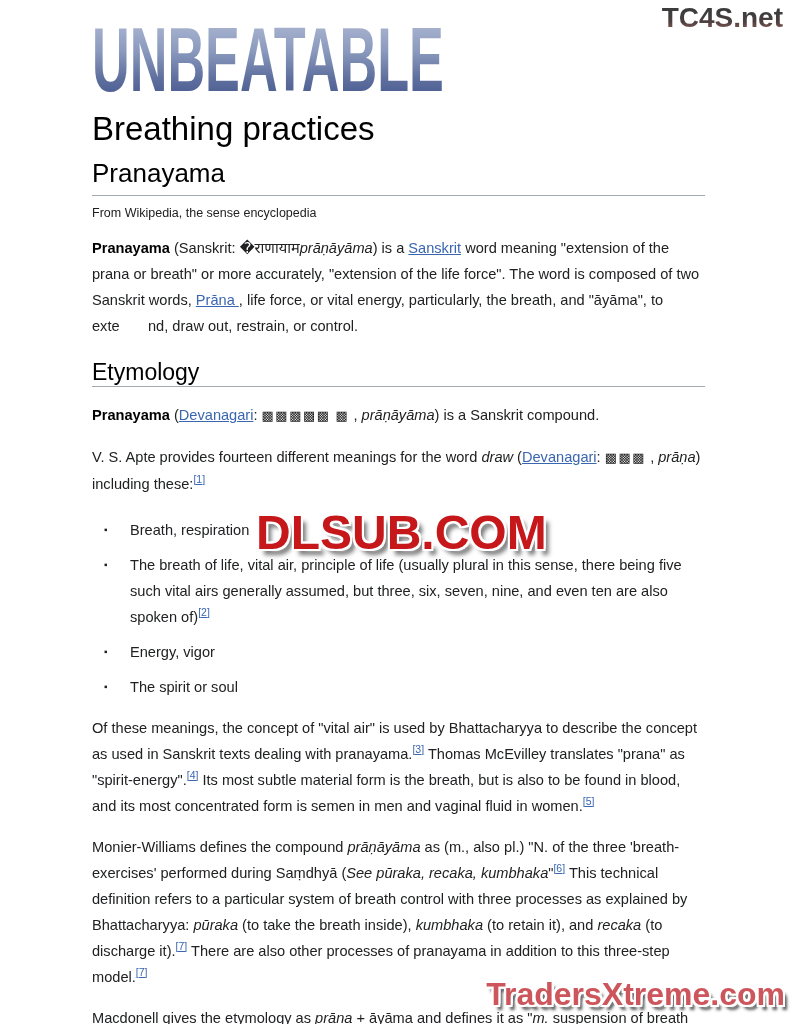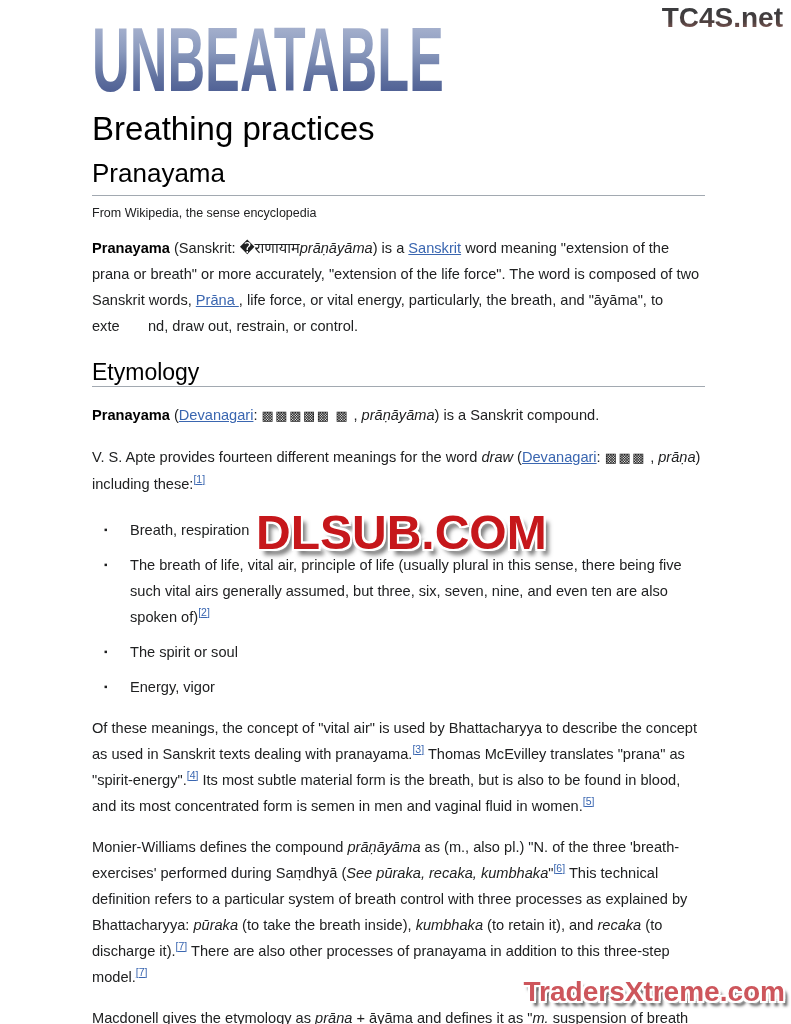--- a/index.html
+++ b/index.html
@@ -59,21 +59,21 @@
     color:#c6171b;
     text-shadow:
       -2px -2px 0 #fff, 2px -2px 0 #fff, -2px 2px 0 #fff, 2px 2px 0 #fff,
       0 -2px 0 #fff, 0 2px 0 #fff, -2px 0 0 #fff, 2px 0 0 #fff,
       5px 6px 4px rgba(90,90,90,0.8);
     margin-top: 28px;
   }
 
   .wm-bottom {
     position:absolute; top:976px; right:6px;
-    font-size:28px; font-weight:bold; white-space:nowrap;
+    font-size:32px; font-weight:bold; white-space:nowrap;
     color:#cd565c;
     text-shadow:
       -2px -2px 0 #fff, 2px -2px 0 #fff, -2px 2px 0 #fff, 2px 2px 0 #fff,
       0 -2px 0 #fff, 0 2px 0 #fff, -2px 0 0 #fff, 2px 0 0 #fff,
       4px 5px 3px rgba(60,60,60,0.85);
   }
 </style>
 </head>
 <body>
 
@@ -89,22 +89,22 @@
     <p class="body-para"><b>Pranayama</b> (Sanskrit: �राणायाम<i>prāṇāyāma</i>) is a <a class="wlink" href="#">Sanskrit</a> word meaning "extension of the prana or breath" or more accurately, "extension of the life force". The word is composed of two Sanskrit words, <a class="wlink" href="#">Prāna </a>, life force, or vital energy, particularly, the breath, and "āyāma", to exte&nbsp;&nbsp;&nbsp;&nbsp;&nbsp;&nbsp;&nbsp;nd, draw out, restrain, or control.</p>
 
     <h2 class="section-heading">Etymology</h2>
 
     <p class="body-para"><b>Pranayama</b> (<a class="wlink" href="#">Devanagari</a>: <span class="tofu">▩▩▩▩▩ ▩</span> , <i>prāṇāyāma</i>) is a Sanskrit compound.</p>
     <p class="body-para">V. S. Apte provides fourteen different meanings for the word <i>draw</i> (<a class="wlink" href="#">Devanagari</a>: <span class="tofu">▩▩▩</span> , <i>prāṇa</i>) including these:<sup class="refmark"><a href="#">[1]</a></sup></p>
 
     <ul class="meanings">
         <li>Breath, respiration</li>
         <li>The breath of life, vital air, principle of life (usually plural in this sense, there being five such vital airs generally assumed, but three, six, seven, nine, and even ten are also spoken of)<sup class="refmark"><a href="#">[2]</a></sup></li>
+        <li>Energy, vigor</li>
         <li>The spirit or soul</li>
-        <li>Energy, vigor</li>
       </ul>
 
     <p class="body-para">Of these meanings, the concept of "vital air" is used by Bhattacharyya to describe the concept as used in Sanskrit texts dealing with pranayama.<sup class="refmark"><a href="#">[3]</a></sup> Thomas McEvilley translates "prana" as "spirit-energy".<sup class="refmark"><a href="#">[4]</a></sup> Its most subtle material form is the breath, but is also to be found in blood, and its most concentrated form is semen in men and vaginal fluid in women.<sup class="refmark"><a href="#">[5]</a></sup></p>
     <p class="body-para">Monier-Williams defines the compound <i>prāṇāyāma</i> as (m., also pl.) "N. of the three 'breath-exercises' performed during Saṃdhyā (<i>See pūraka, recaka, kumbhaka</i>"<sup class="refmark"><a href="#">[6]</a></sup> This technical definition refers to a particular system of breath control with three processes as explained by Bhattacharyya: <i>pūraka</i> (to take the breath inside), <i>kumbhaka</i> (to retain it), and <i>recaka</i> (to discharge it).<sup class="refmark"><a href="#">[7]</a></sup> There are also other processes of pranayama in addition to this three-step model.<sup class="refmark"><a href="#">[7]</a></sup></p>
     <p class="body-para">Macdonell gives the etymology as <i>prāṇa</i> + āyāma  and defines it as "<i>m.</i> suspension of breath ()".</p>
 
   </div>
 
   <div class="wm-mid">DLSUB.COM</div>
   <div class="wm-bottom">TradersXtreme.com</div>

